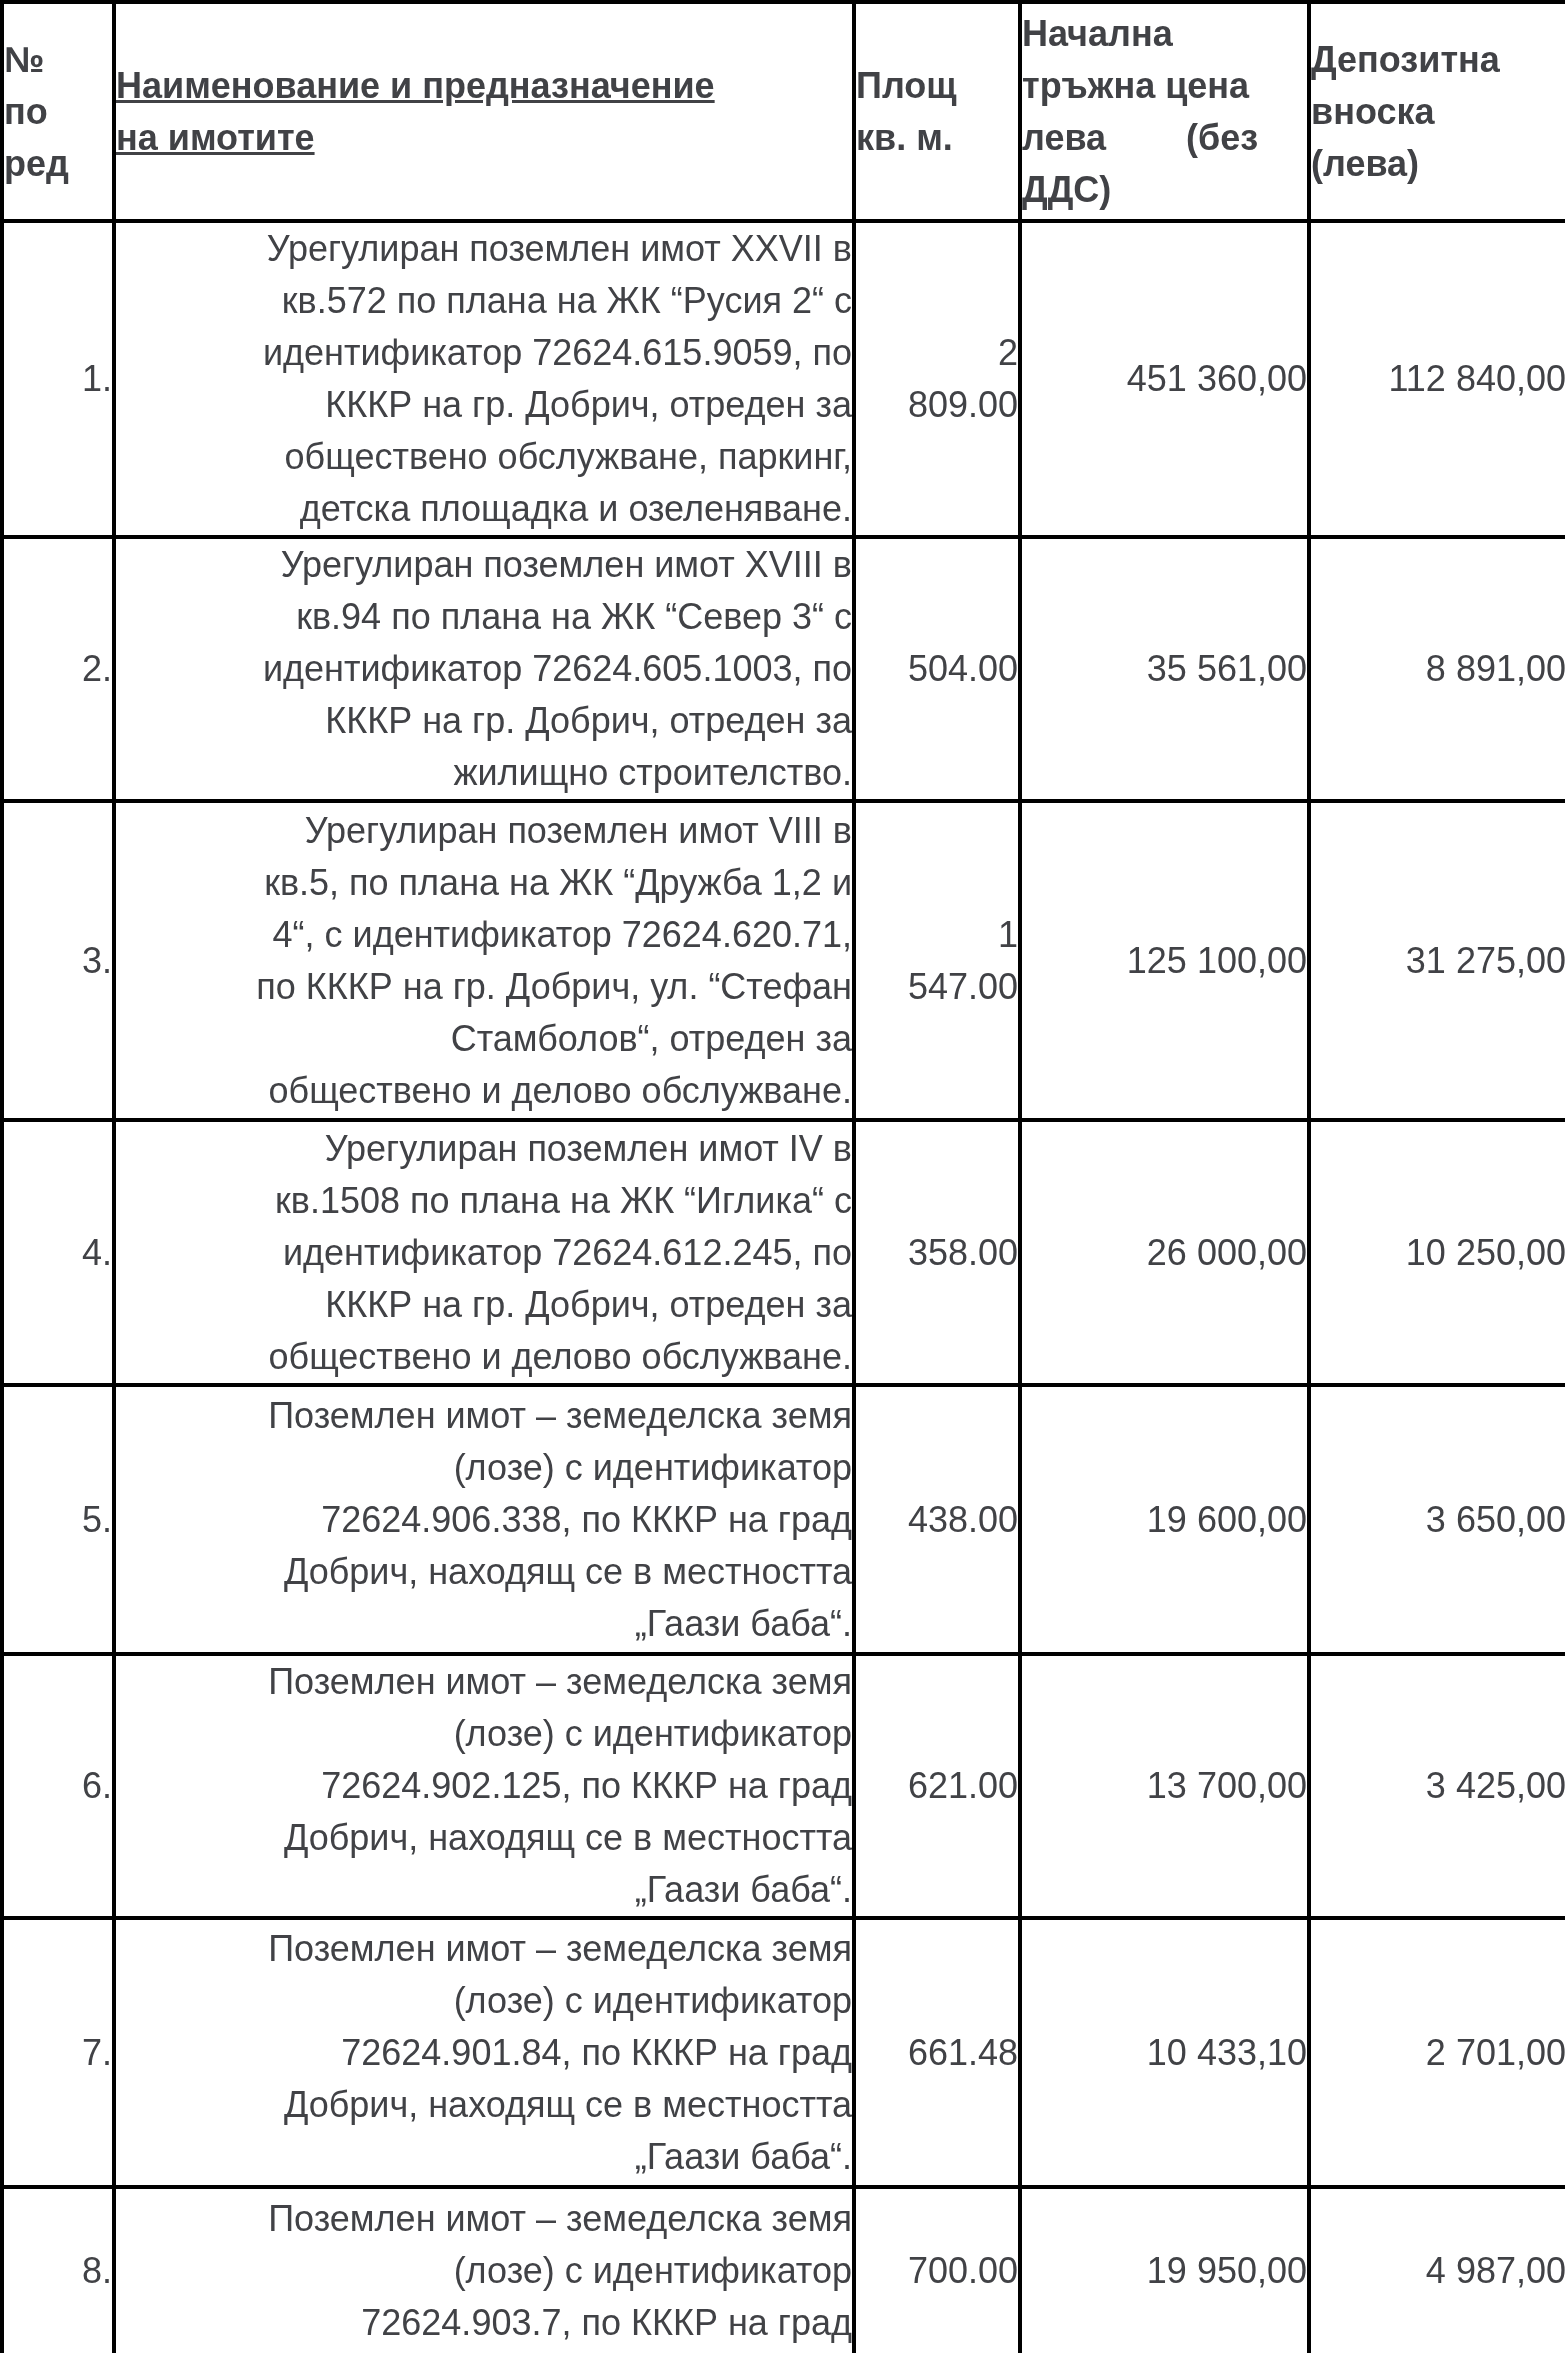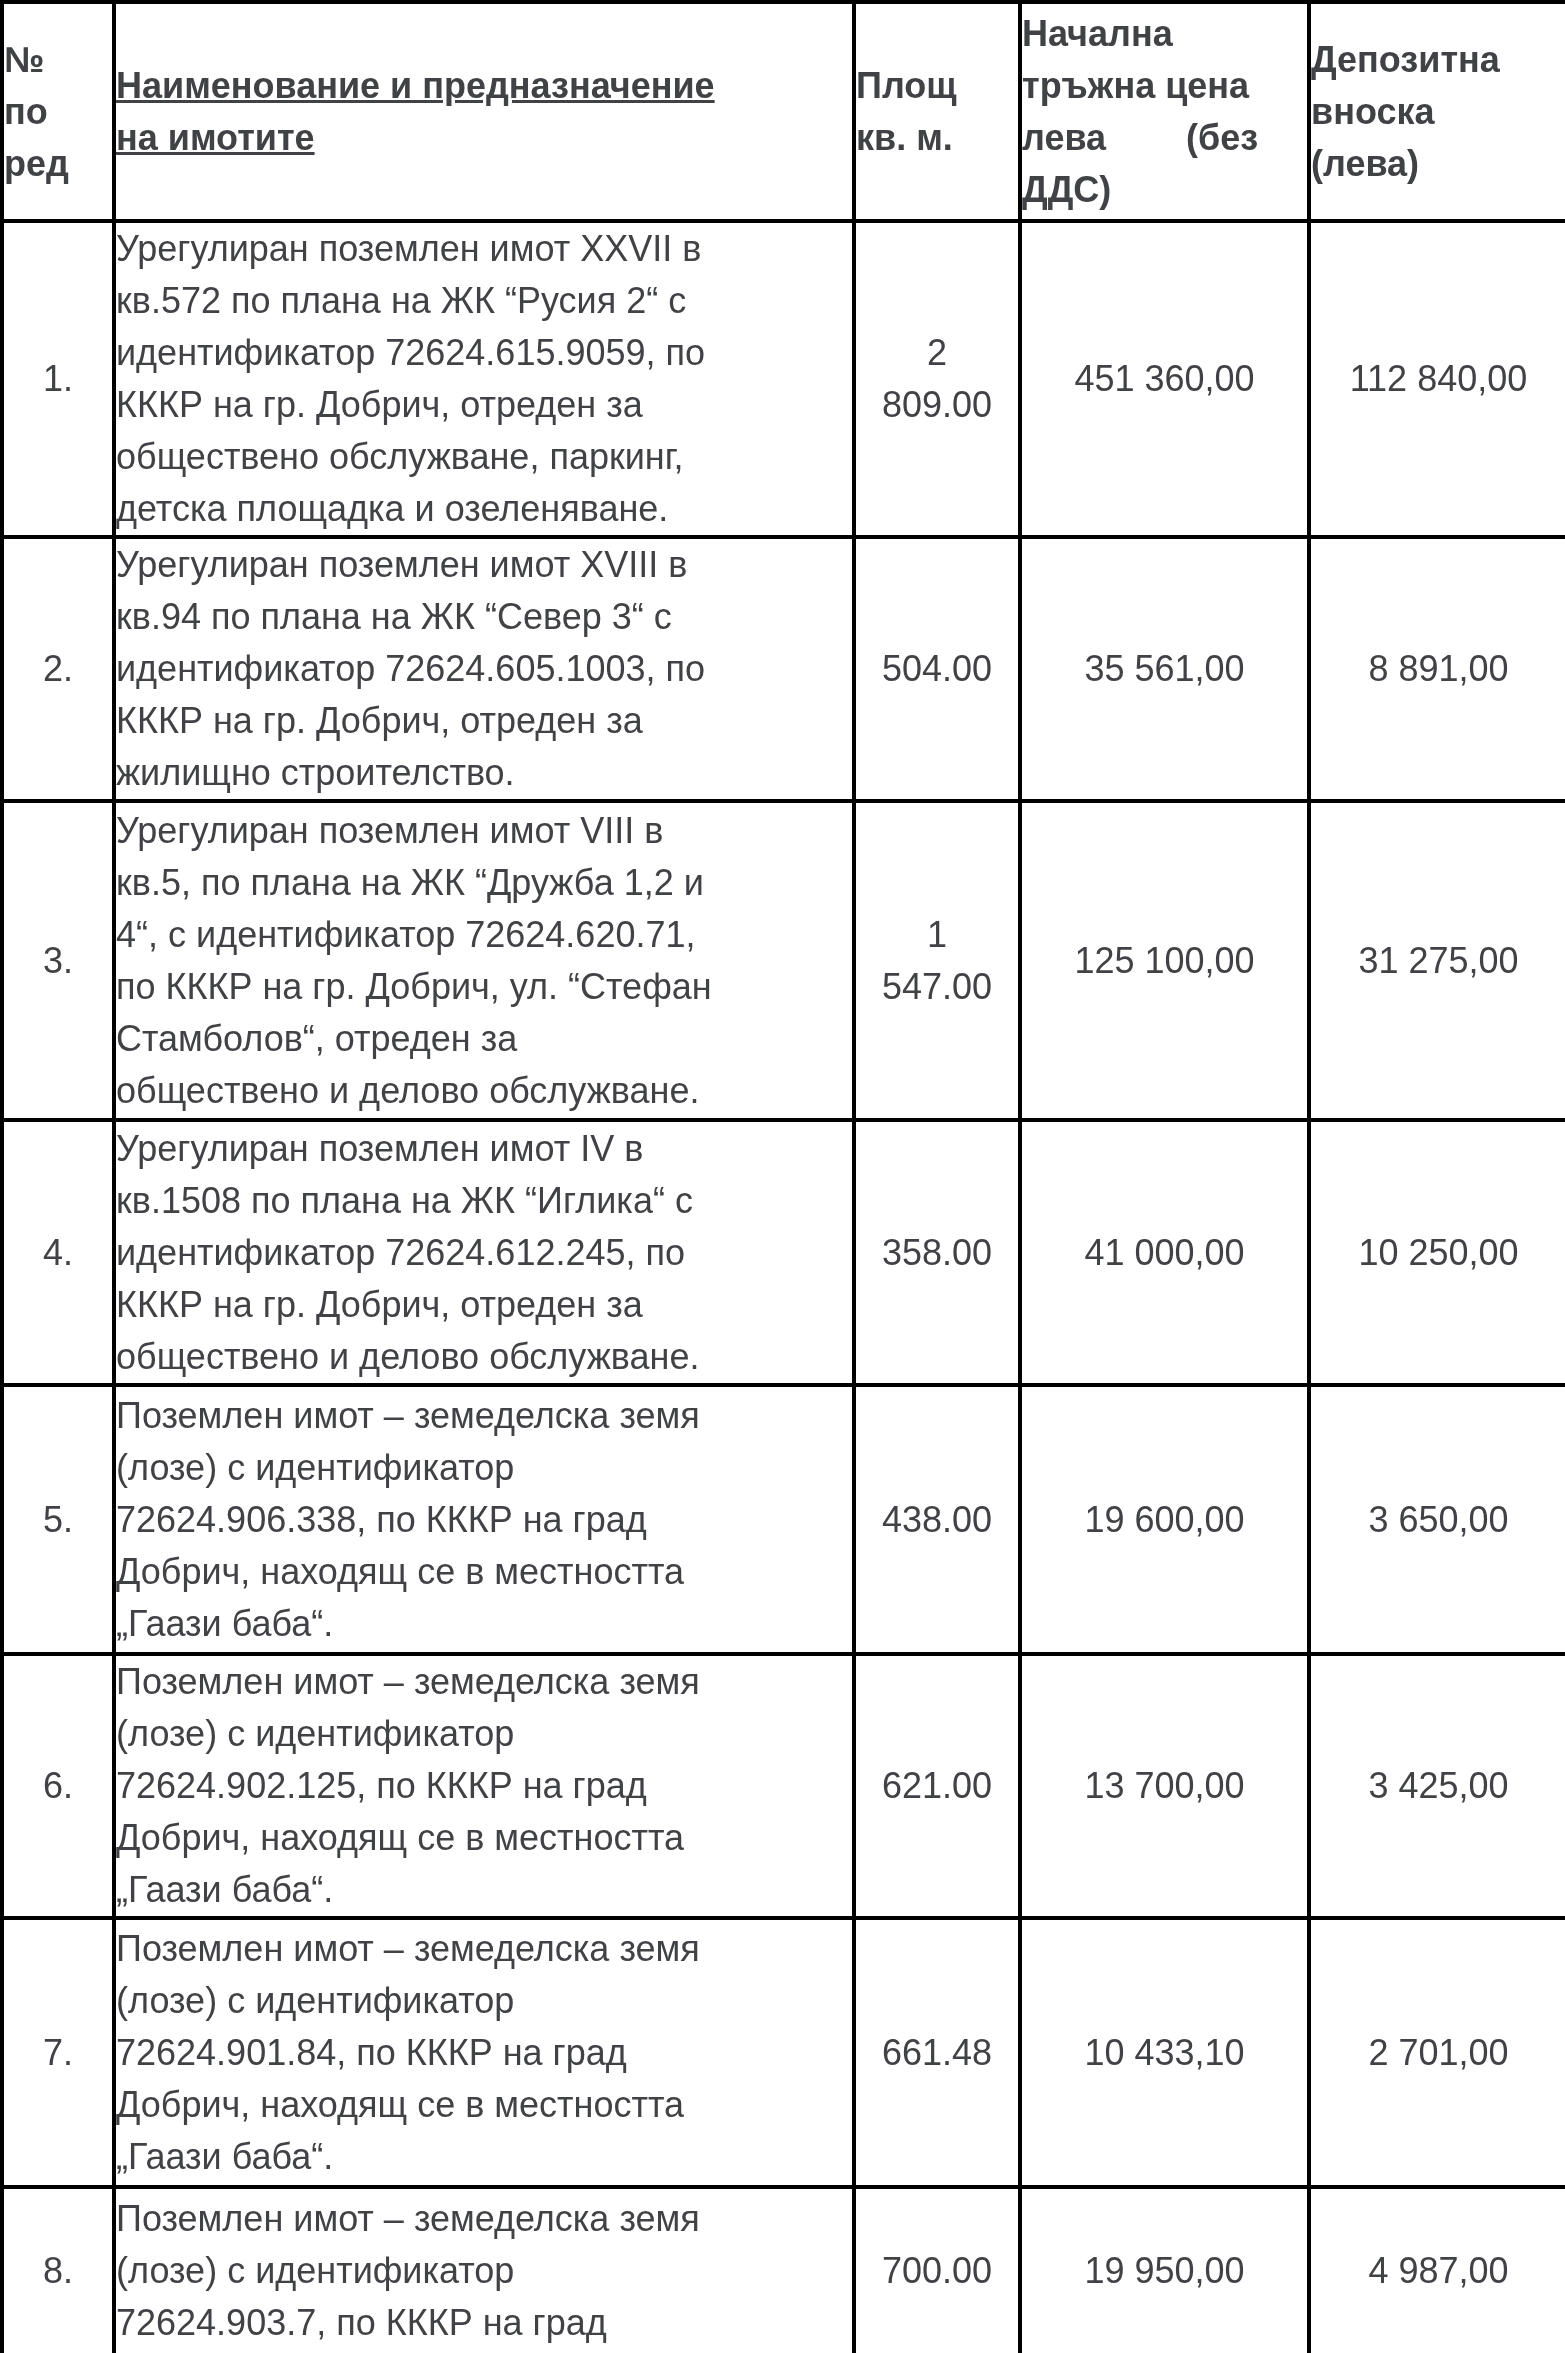--- a/index.html
+++ b/index.html
@@ -25,20 +25,21 @@
   table.auction-table td {
     border: 4.1px solid #000000;
     color: #414246;
     font-size: 36px;
     line-height: 52px;
     vertical-align: middle;
     white-space: pre-line;
     overflow: hidden;
     box-sizing: border-box;
     padding: 0;
+    text-align: right;
   }
   table.auction-table th {
     font-weight: bold;
     text-align: left;
   }
   
   col.c-num     { width: 112px; }
   col.c-name    { width: 740px; }
   col.c-area    { width: 166px; }
   col.c-price   { width: 289px; }
@@ -139,21 +140,21 @@
         <td class="b-deposit">31 275,00</td>
       </tr>
       <tr class="r-4">
         <td class="b-num">4.</td>
         <td class="b-name">Урегулиран поземлен имот IV в
 кв.1508 по плана на ЖК “Иглика“ с
 идентификатор 72624.612.245, по
 КККР на гр. Добрич, отреден за
 обществено и делово обслужване.</td>
         <td class="b-area">358.00</td>
-        <td class="b-price">41 000,00</td>
+        <td class="b-price">26 000,00</td>
         <td class="b-deposit">10 250,00</td>
       </tr>
       <tr class="r-5">
         <td class="b-num">5.</td>
         <td class="b-name">Поземлен имот – земеделска земя
 (лозе) с идентификатор
 72624.906.338, по КККР на град
 Добрич, находящ се в местността
 „Гаази баба“.</td>
         <td class="b-area">438.00</td>

